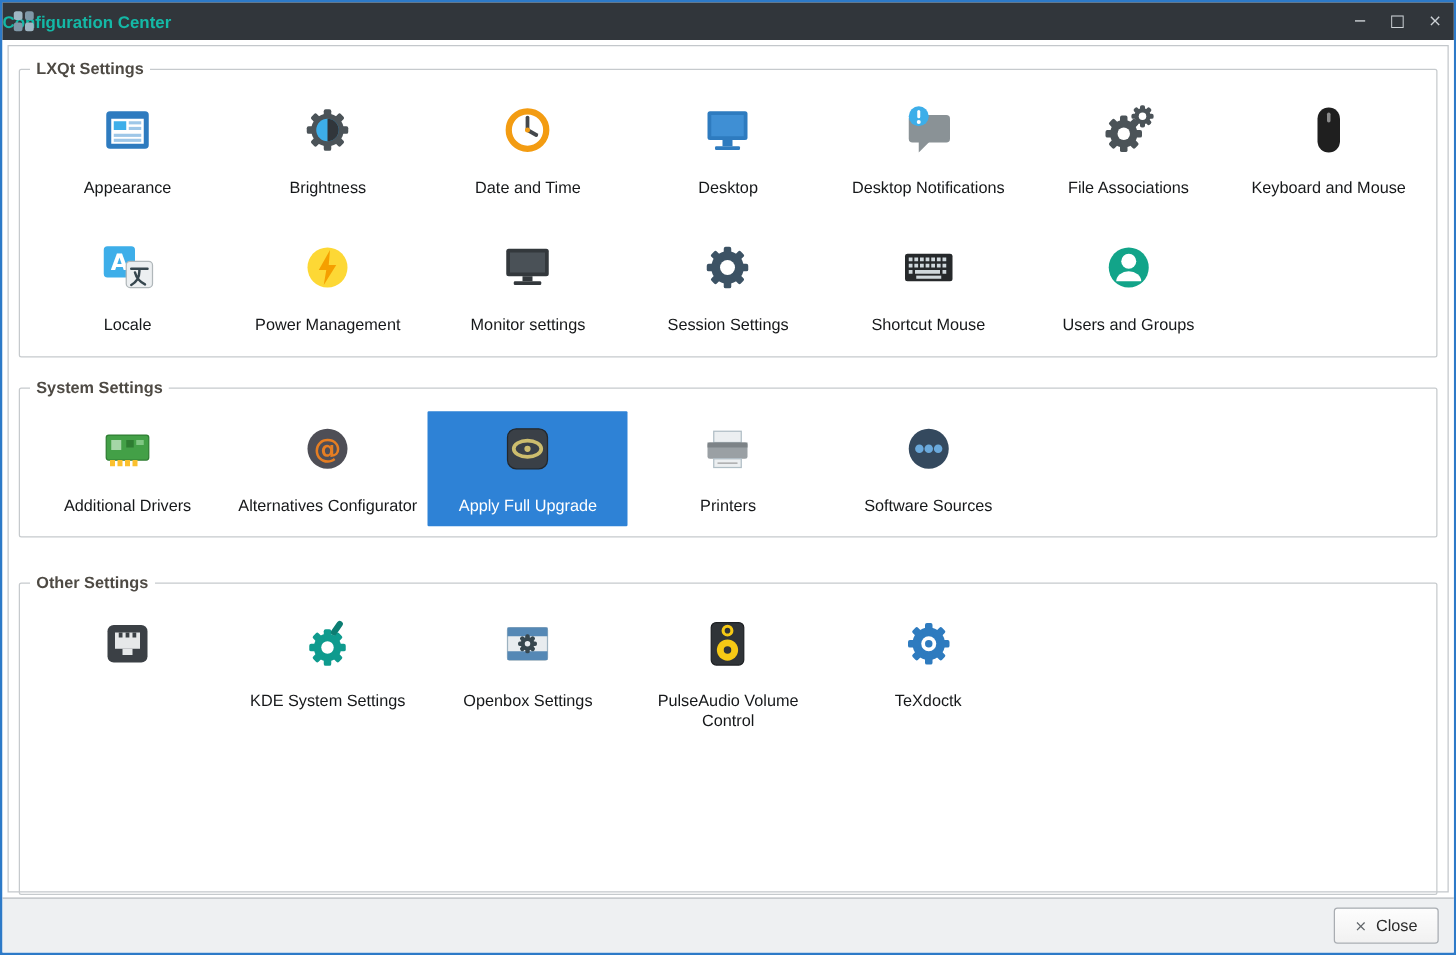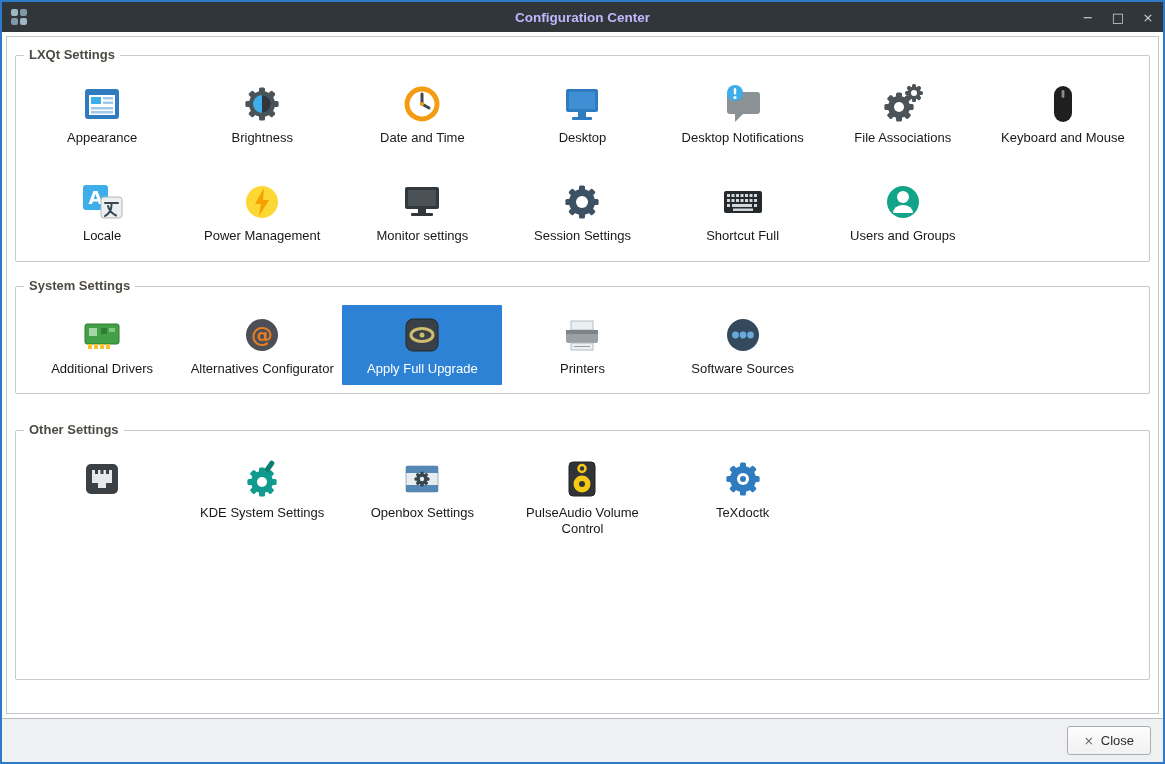--- a/index.html
+++ b/index.html
@@ -5,40 +5,40 @@
   * { margin:0; padding:0; box-sizing:border-box; }
   html,body { width:1165px; height:764px; overflow:hidden; }
   body { font-family:"Liberation Sans", sans-serif; background:#fff; }
 
   .window { width:100%; height:100%; border:2px solid var(--window-border,#2d7ac8);
             display:flex; flex-direction:column; background:#fff; }
 
   .titlebar { flex:0 0 30px; height:30px; background:var(--titlebar-bg,#31363b);
               display:flex; align-items:center; position:relative; }
   .titlebar-icon { margin-left:8px; width:18px; height:18px; z-index:1; }
-  .titlebar-title { position:absolute; left:0; right:0; text-align:center;
-                    color:#c4b5fd; font-weight:bold; font-size:13.5px; }
+  .titlebar-title { position:absolute; left:0; right:0; text-align:left;
+                    color:#14b8a6; font-weight:bold; font-size:13.5px; }
   .titlebar-controls { margin-left:auto; display:flex; z-index:1; }
   .tb-btn { width:30px; height:30px; background:transparent; border:none;
             color:#ced3d7; font-size:13px; cursor:pointer;
             display:flex; align-items:center; justify-content:center;
             font-family:"DejaVu Sans", sans-serif; }
 
   .content { flex:1 1 auto; padding:4px; overflow:hidden; background:#fff; }
   .content-frame { height:100%; border:1px solid #c3c7cb; padding:10px 8px 6px;
                    display:flex; flex-direction:column; gap:16px; }
 
   .groupbox { position:relative; border:1px solid #c6cacd; border-radius:2px;
               padding:18px 6px 8px; margin-top:8px; }
   .groupbox:last-of-type { min-height:250px;margin-top:20px; }
   .groupbox-title { position:absolute; top:-9px; left:8px; background:#fff;
                     padding:0 5px; font-weight:bold; font-size:13px; color:#4e4a44; }
 
   .items-grid { display:grid; grid-template-columns:repeat(7,1fr); row-gap:18px; }
-  .item { display:flex; flex-direction:column; align-items:center; gap:2px;
+  .item { display:flex; flex-direction:column; align-items:center; gap:14px;
           padding:6px 6px 8px; cursor:default; border-radius:1px; }
   .item-icon { width:48px; height:48px; flex:0 0 48px; }
   .item-icon svg { display:block; }
   .item-label { font-size:13px; color:#16181a; text-align:center; line-height:1.25; }
   .item.selected { background:var(--highlight,#2e82d6); }
   .item.selected .item-label { color:#fff;text-align:center; }
 
   .footer { flex:0 0 44px; height:44px; background:#eef0f2; border-top:1px solid #b9bdc1;
             display:flex; align-items:center; justify-content:flex-end; padding:0 12px; }
   .close-btn { display:flex; align-items:center; gap:7px; padding:6px 16px;
@@ -243,21 +243,21 @@
                     <rect x="26" y="21" width="3" height="3"></rect>
                     <rect x="30.5" y="21" width="3" height="3"></rect>
                     <rect x="35" y="21" width="3" height="3"></rect>
                     <rect x="8" y="26" width="3" height="3"></rect>
                     <rect x="35" y="26" width="3" height="3"></rect>
                     <rect x="13" y="26" width="20" height="3"></rect>
                     <rect x="14" y="30.5" width="20" height="2.5"></rect>
                   </g>
                 </svg>
               </div>
-    <div class="item-label">Shortcut Full</div>
+    <div class="item-label">Shortcut Mouse</div>
   </div>
             <div class="item">
     <div class="item-icon">
                 <svg viewBox="0 0 48 48" width="48" height="48">
                   <circle cx="24" cy="24" r="16" fill="#12a489"></circle>
                   <circle cx="24" cy="19" r="6" fill="#fff"></circle>
                   <path d="M14 35 a10 8 0 0 1 20 0 z" fill="#fff"></path>
                 </svg>
               </div>
     <div class="item-label">Users and Groups</div>

